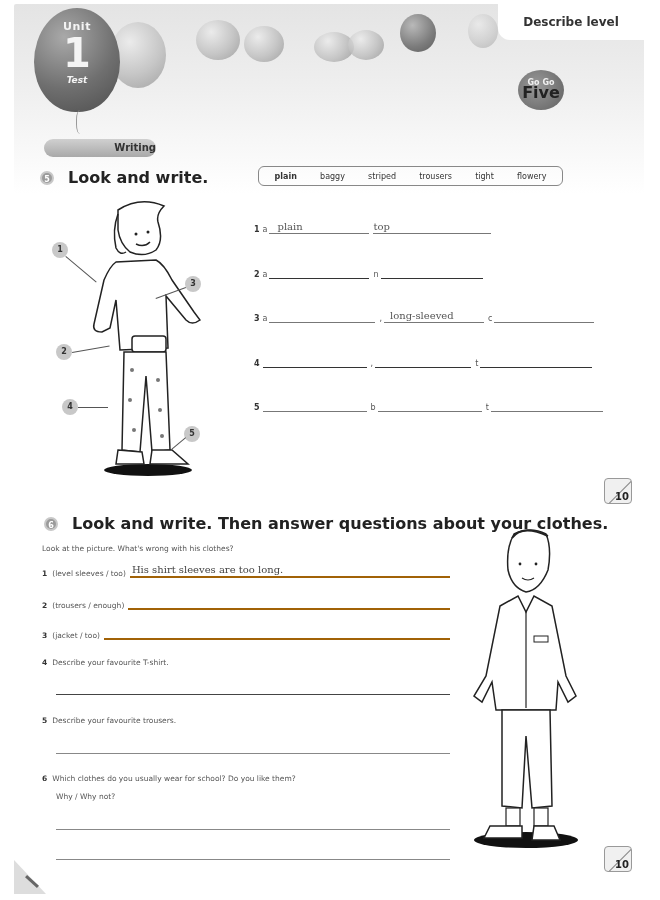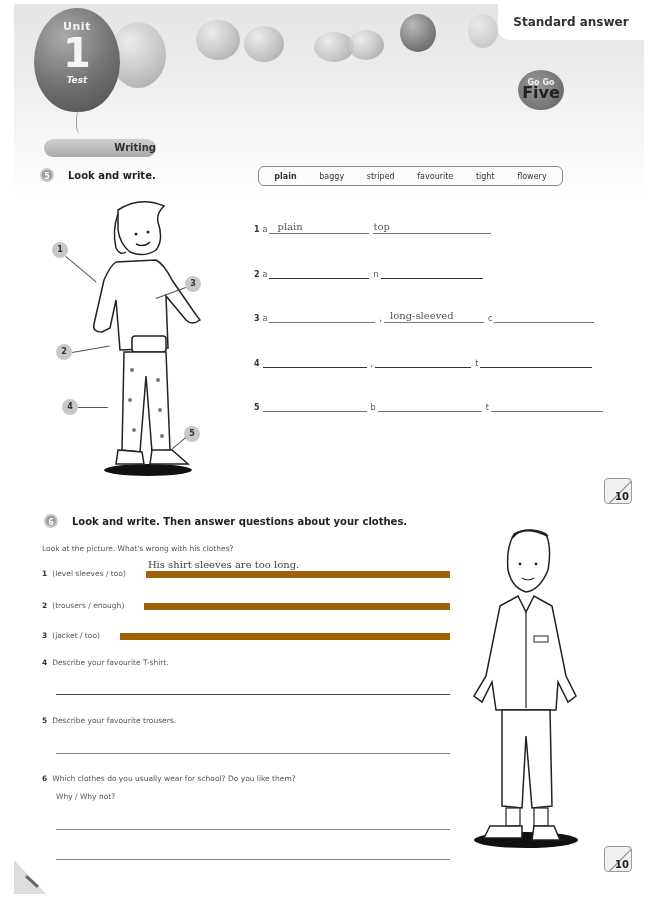--- a/index.html
+++ b/index.html
@@ -56,21 +56,21 @@
     border-radius: 9px; background: linear-gradient(180deg, #d0d0d0, #a9a9a9);
     font-size: 10px; font-weight: bold; color: #333; text-align: right; line-height: 18px;
   }
 
   .ex-head { position: absolute; display: flex; align-items: center; }
   .ex-num {
     width: 14px; height: 14px; border-radius: 50%; background: #9b9b9b; color: #fff;
     font-size: 8px; font-weight: bold; text-align: center; line-height: 14px; margin-right: 14px;
     border: 2px solid #c8c8c8;
   }
-  .ex-title { font-size: 10px; font-weight: bold; color: #222; }
+  .ex-title { font-size: 16px; font-weight: bold; color: #222; }
 
   .word-box {
     position: absolute; left: 258px; top: 166px; width: 305px; height: 20px;
     border: 1.5px solid #888; border-radius: 6px;
     display: flex; align-items: center; justify-content: space-around;
     font-size: 8px; color: #333; padding: 0 4px;
   }
   .word-box span:first-child { font-weight: bold; }
 
   
@@ -94,21 +94,21 @@
   }
   .score::before {
     content: ""; position: absolute; left: -3px; top: 12px; width: 38px; border-top: 1.5px solid #888; transform: rotate(-45deg);
   }
   .score span { position: absolute; right: 2px; bottom: 1px; font-size: 10px; font-weight: bold; color: #222; }
 
   
   .ex6-intro { position: absolute; left: 42px; top: 544px; font-size: 7.5px; color: #555; }
   .q-row { position: absolute; left: 42px; display: flex; align-items: flex-end; width: 408px; font-size: 7.5px; color: #555; }
   .q-row .num { font-weight: bold; color: #333; margin-right: 5px; }
-  .q-row .line { flex: 1; border-bottom: 7px solid #a16207; height: 12px; margin-left: 20px; position: relative; }
+  .q-row .line { flex: 1; border-bottom: 2px solid #a16207; height: 12px; margin-left: 4px; position: relative; }
   .q-row .line .hand { left: 2px; font-size: 10px; color: #444; }
   .q-text { position: absolute; left: 42px; font-size: 7.5px; color: #555; }
   .q-text .num { font-weight: bold; color: #333; margin-right: 5px; }
   .answer-line { position: absolute; left: 56px; width: 394px; border-bottom: 1.2px solid #888; }
 
   .corner-mark { position: absolute; left: 14px; top: 860px; width: 0; height: 0; border-left: 32px solid #ddd; border-top: 34px solid transparent; }
   .corner-mark::after { content: ""; position: absolute; left: -22px; top: -14px; width: 16px; border-top: 3px solid #666; transform: rotate(42deg); }
 </style>
 </head>
 <body>
@@ -124,40 +124,40 @@
   <div class="balloon b-dark" style="left:400px;top:14px;width:36px;height:38px;"></div>
   <div class="balloon b-bg" style="left:468px;top:14px;width:30px;height:34px;opacity:.5;"></div>
 
   <div class="unit-balloon">
     <span class="u-label">Unit</span>
     <span class="u-num">1</span>
     <span class="u-test">Test</span>
   </div>
   <div class="balloon-string"></div>
 
-  <div class="level-tab">Standard answer</div>
+  <div class="level-tab">Describe level</div>
 
 
   <div class="logo">
     <div>Go Go</div>
     <div class="big">Five</div>
   </div>
 
   <div class="section-tab">Writing</div>
 
   <div class="ex-head" style="left:40px;top:168px;">
     <span class="ex-num">5</span>
     <span class="ex-title">Look and write.</span>
   </div>
 
   <div class="word-box">
     <span>plain</span>
     <span>baggy</span>
     <span>striped</span>
-    <span>favourite</span>
+    <span>trousers</span>
     <span>tight</span>
     <span>flowery</span>
   </div>
 
   <svg class="figure" style="left:60px;top:200px;" width="160" height="280" viewBox="0 0 160 280">
     <ellipse cx="88" cy="270" rx="44" ry="6" fill="#111"></ellipse>
     <path d="M58 10 Q80 -4 104 6 Q96 14 98 22 Q104 40 96 50 Q84 58 70 52 Q60 44 58 30 Z" fill="#fff" stroke="#222" stroke-width="1.5"></path>
     <path d="M58 14 Q52 30 56 48 Q60 56 66 52" fill="none" stroke="#222" stroke-width="1.5"></path>
     <circle cx="76" cy="34" r="1.5" fill="#222"></circle>
       <circle cx="88" cy="32" r="1.5" fill="#222"></circle>

